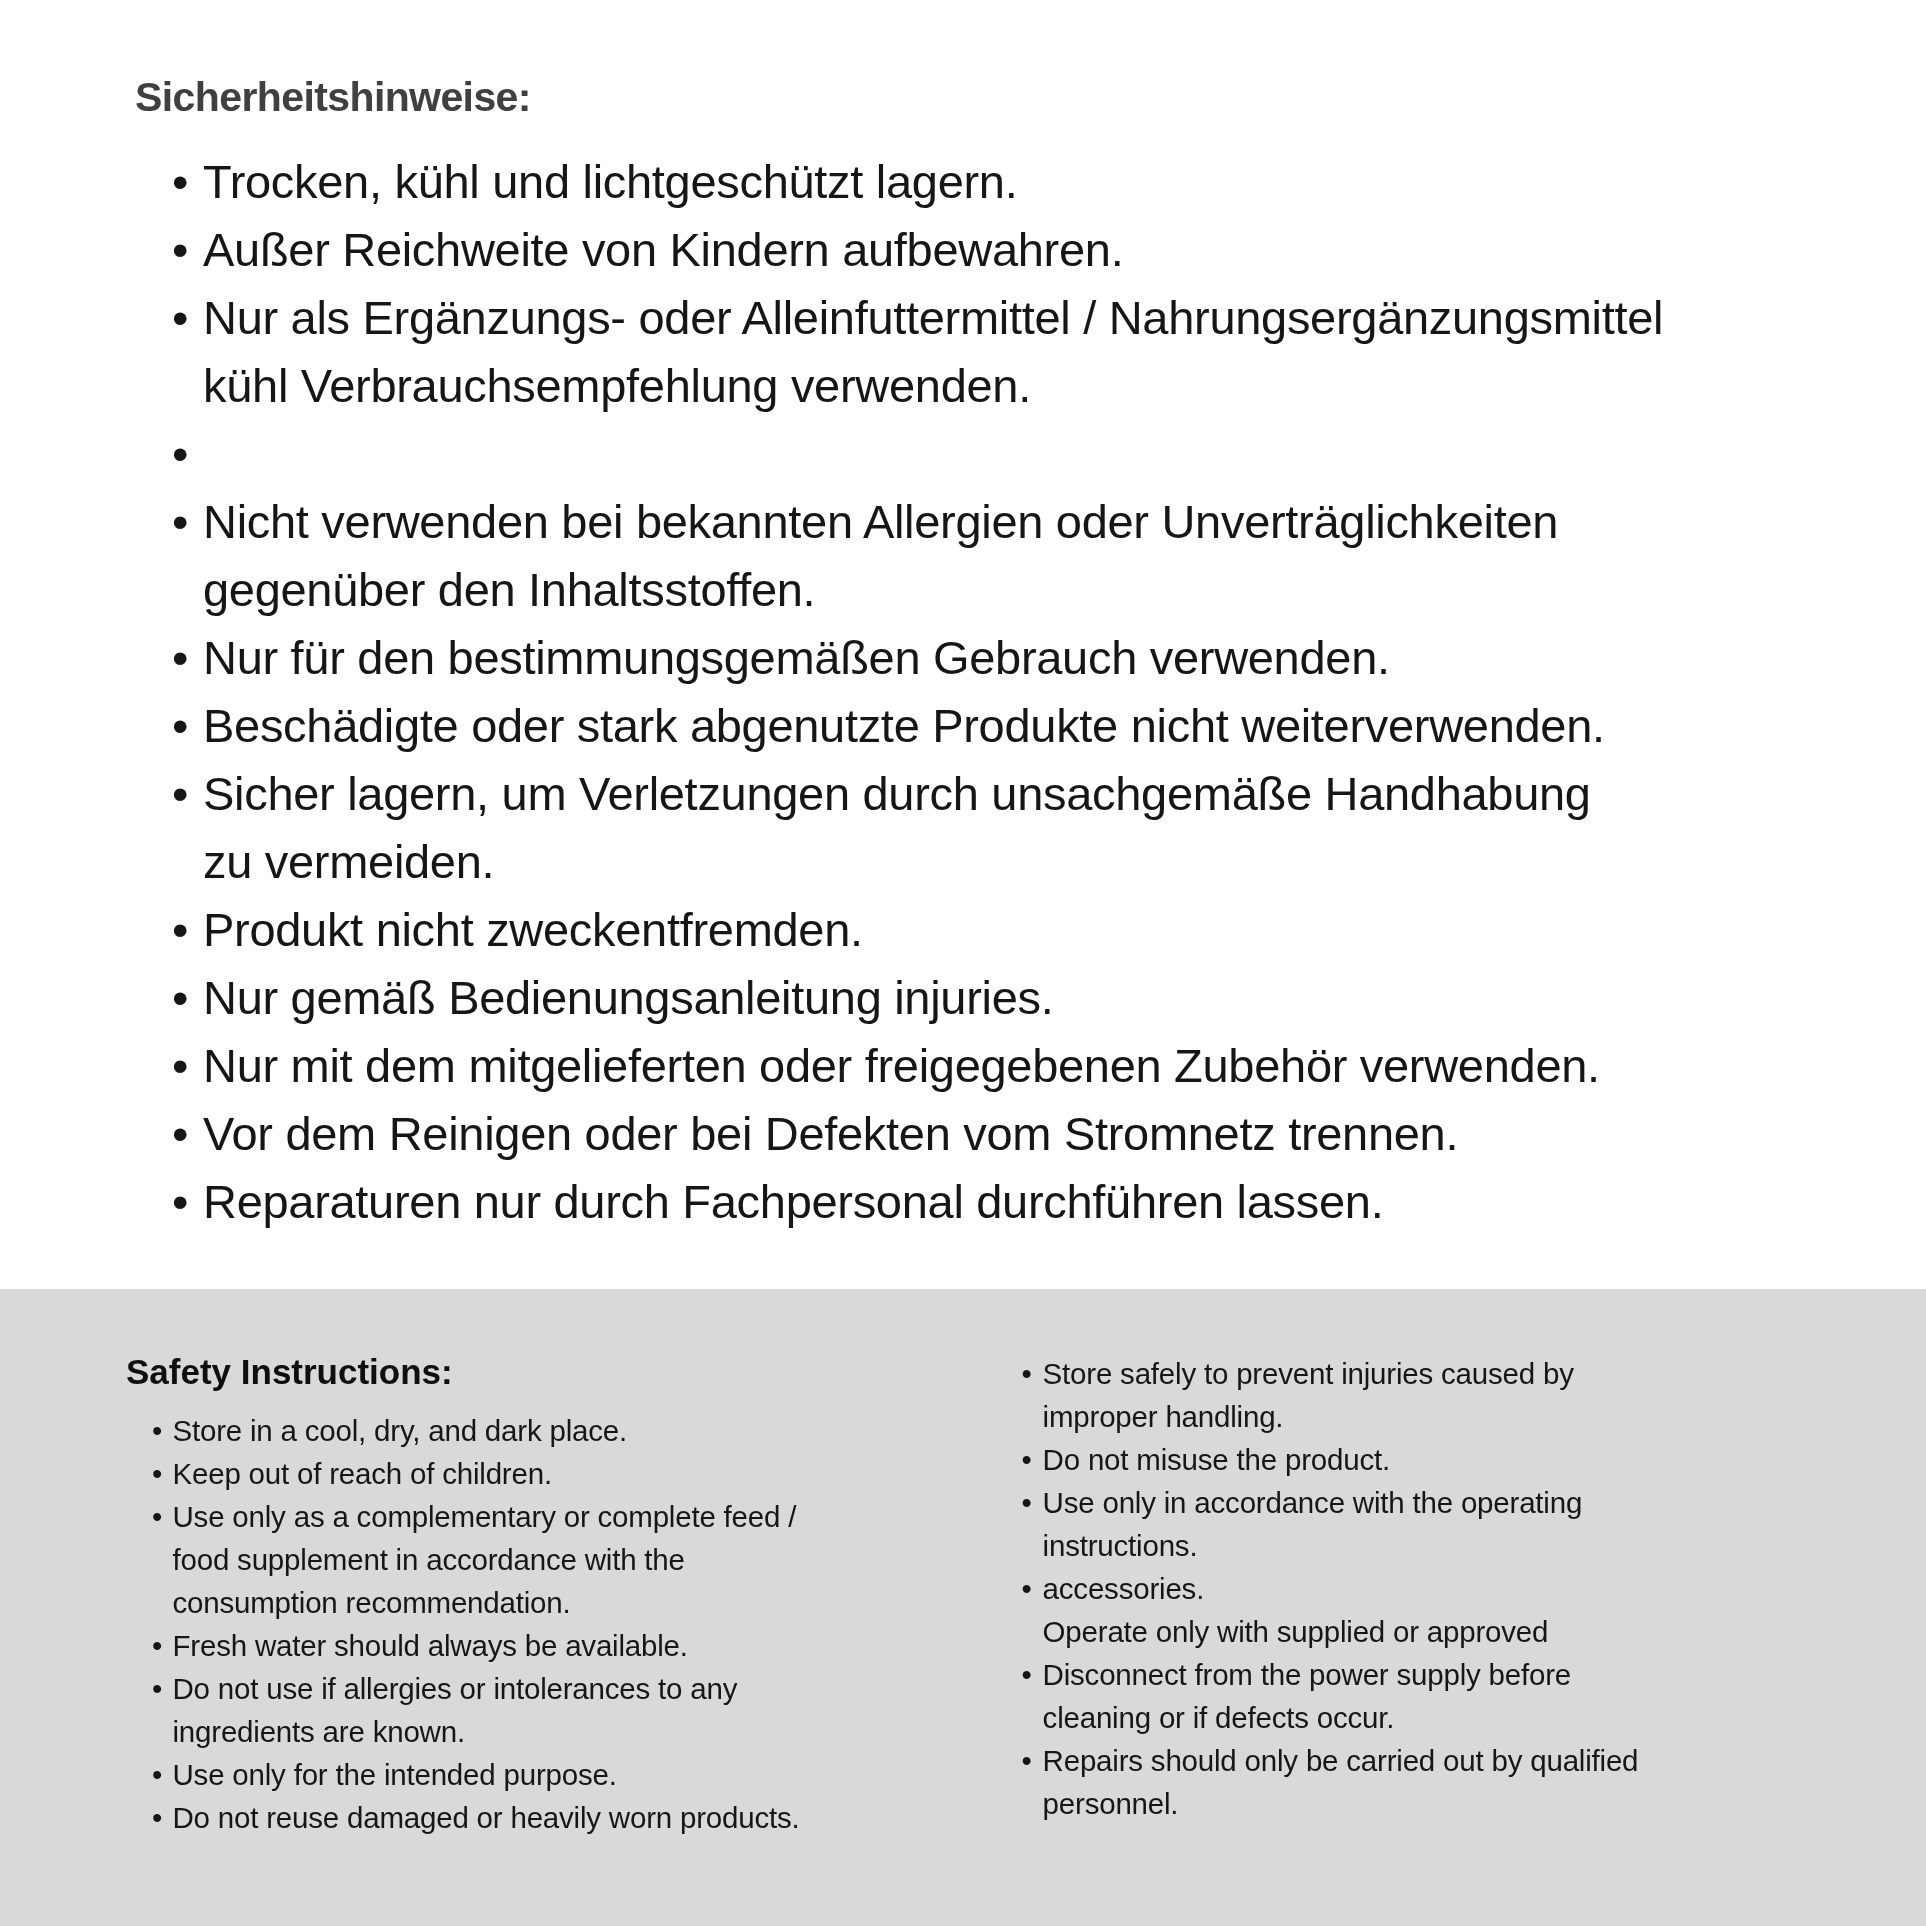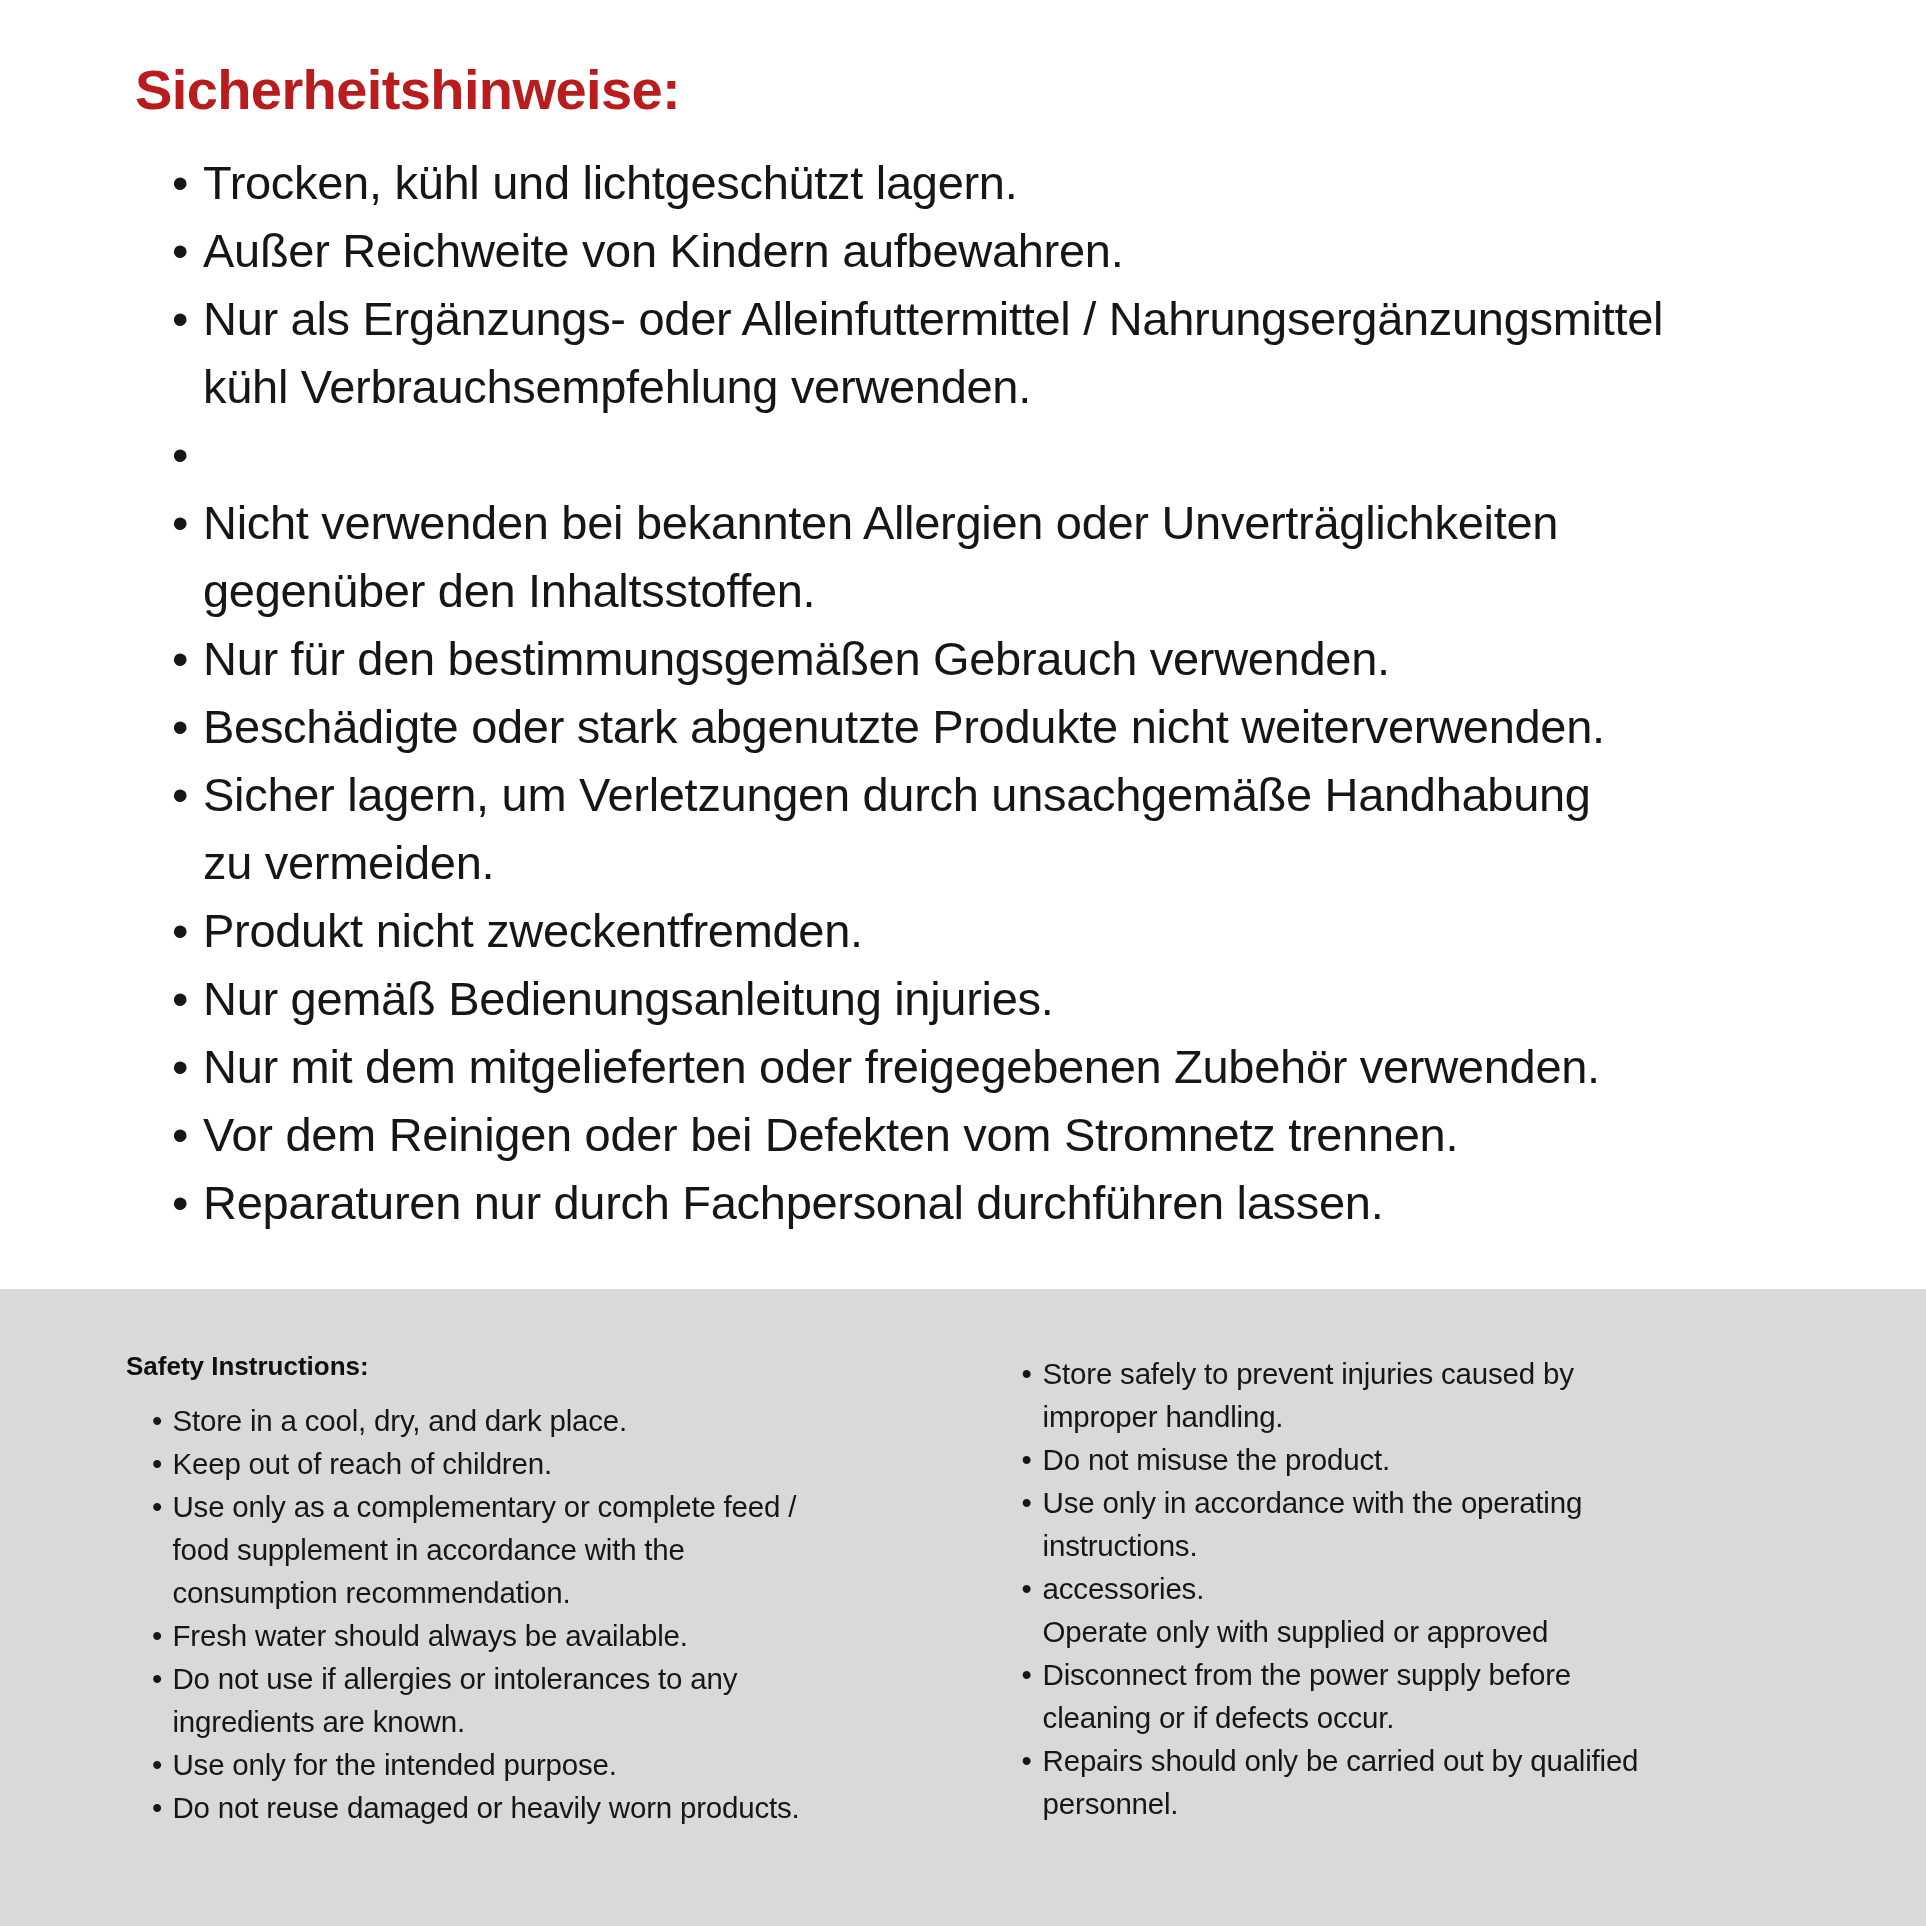--- a/index.html
+++ b/index.html
@@ -14,25 +14,25 @@
     font-family: "Liberation Sans", sans-serif;
     color: #161616;
     position: relative;
   }
 
   
   .german-section {
     padding: 59px 51px 0 135px;
   }
   .doc-title {
-    font-size: 56px;
+    font-size: 41px;
     font-weight: 700;
     letter-spacing: -0.6px;
-    color: #b91c1c;
-    margin: 0 0 28px 0;
+    color: #404040;
+    margin: 16px 0 28px 0;
     line-height: 1.1;
   }
   .g-list .line,
   .g-list .bullet {
     font-size: 47px;
     line-height: 68px;
     letter-spacing: -0.3px;
     white-space: nowrap;
   }
   .item {
@@ -53,21 +53,21 @@
     background: #d9d9d9;
   }
   .panel-inner {
     display: flex;
     align-items: flex-start;
     padding: 63px 39px 0 126px;
   }
   .col-left { width: 893px; flex: 0 0 auto; }
   .col-right { flex: 1 1 auto; }
   .panel-title {
-    font-size: 26px;
+    font-size: 35px;
     font-weight: 700;
     color: #0f0f0f;
     margin: 0 0 16.7px 0;
     line-height: 1.15;
   }
   .e-list .line,
   .e-list .bullet {
     font-size: 29.5px;
     line-height: 43px;
     letter-spacing: -0.2px;

